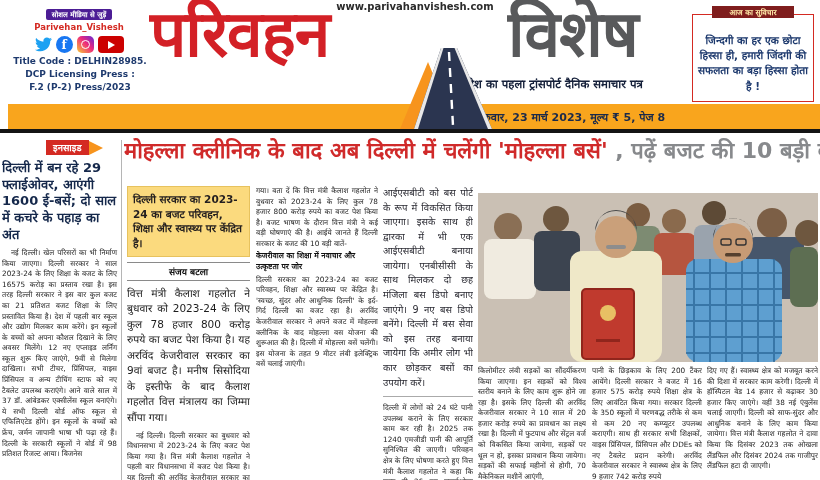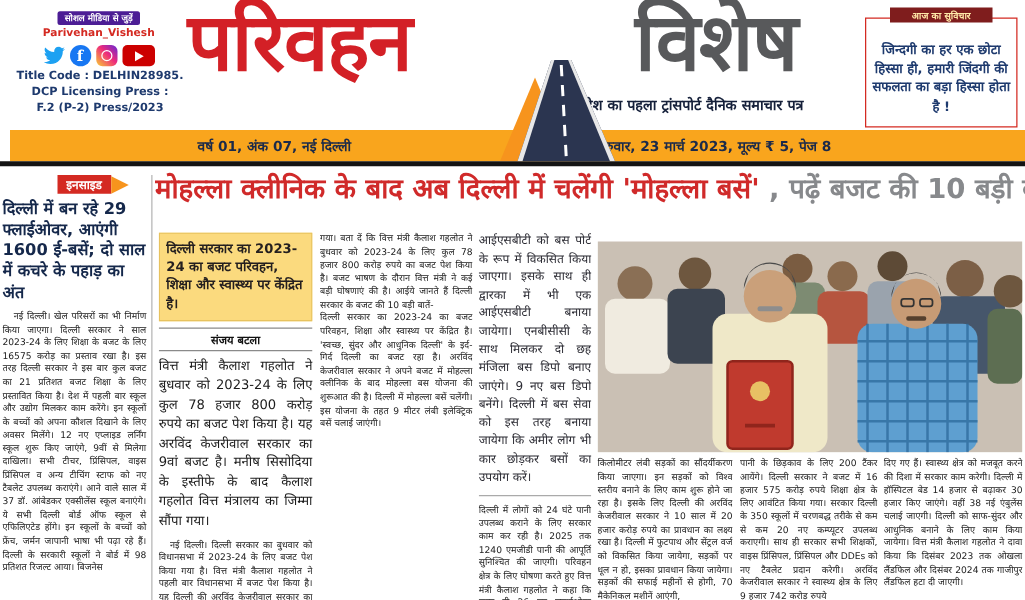--- a/index.html
+++ b/index.html
@@ -83,20 +83,21 @@
   .bcol { position:absolute; top:366px; height:114px; overflow:hidden; }
   .bcol5 { left:478px; width:108px; }
   .bcol6 { left:592px; width:110px; }
   .bcol7 { left:707px; width:111px; }
 </style>
 </head>
 <body>
 
 <div class="page">
 
+  <div class="website">www.parivahanvishesh.com</div>
 
   <div class="social-block">
     <div class="social-tag">सोशल मीडिया से जुड़ें</div>
     <div class="social-handle">Parivehan_Vishesh</div>
     <div class="social-icons">
       <span class="ic">
         <svg width="17" height="15" viewBox="0 0 24 20">
           <path fill="#1DA1F2" d="M24 2.4c-.9.4-1.8.7-2.8.8 1-.6 1.8-1.6 2.2-2.7-1 .6-2 1-3.1 1.2C19.4.6 18.1 0 16.7 0c-2.7 0-4.9 2.2-4.9 4.9 0 .4 0 .8.1 1.1C7.8 5.8 4.1 3.8 1.7.8 1.2 1.6 1 2.4 1 3.3c0 1.7.9 3.2 2.2 4.1-.8 0-1.6-.2-2.2-.6v.1c0 2.4 1.7 4.4 3.9 4.8-.4.1-.8.2-1.3.2-.3 0-.6 0-.9-.1.6 2 2.4 3.4 4.6 3.4-1.7 1.3-3.8 2.1-6.1 2.1H0c2.2 1.4 4.8 2.2 7.5 2.2 9.1 0 14-7.5 14-14v-.6c1-.7 1.8-1.6 2.5-2.5z"></path>
         </svg>
       </span>
@@ -110,21 +111,20 @@
     <div>Title Code : DELHIN28985.</div>
     <div>DCP Licensing Press :</div>
     <div>F.2 (P-2) Press/2023</div>
   </div>
 
   <div class="paper-red">परिवहन</div>
   <div class="paper-gray">विशेष</div>
   <div class="tagline">देश का पहला ट्रांसपोर्ट दैनिक समाचार पत्र</div>
 
   <div class="edition-bar">
-    <span class="edition-left">वर्ष 01, अंक 07, नई दिल्ली</span>
     <span class="edition-right">गुरुवार, 23 मार्च 2023, मूल्य ₹ 5, पेज 8</span>
   </div>
 
   <div class="road-art">
     <svg width="102" height="81" viewBox="0 0 102 81">
       <polygon points="30,14 2,81 58,81" fill="#F7941D"></polygon>
       <polygon points="43,0 59,0 94,81 16,81" fill="#2b3550"></polygon>
       <polygon points="43,0 45.5,0 20,81 16,81" fill="#e8e8e8"></polygon>
       <polygon points="56.5,0 59,0 94,81 90,81" fill="#e8e8e8"></polygon>
       <line x1="51" y1="4" x2="55" y2="78" stroke="#ffffff" stroke-width="2.4" stroke-dasharray="9 7"></line>
@@ -153,20 +153,21 @@
 
   <div class="col col2">
     <div class="hl-box">दिल्ली सरकार का 2023-24 का बजट परिवहन, शिक्षा और स्वास्थ्य पर केंद्रित है।</div>
     <div class="byline">संजय बटला</div>
     <div class="lead">वित्त मंत्री कैलाश गहलोत ने बुधवार को 2023-24 के लिए कुल 78 हजार 800 करोड़ रुपये का बजट पेश किया है। यह अरविंद केजरीवाल सरकार का 9वां बजट है। मनीष सिसोदिया के इस्तीफे के बाद कैलाश गहलोत वित्त मंत्रालय का जिम्मा सौंपा गया।</div>
     <div class="small-body">नई दिल्ली। दिल्ली सरकार का बुधवार को विधानसभा में 2023-24 के लिए बजट पेश किया गया है। वित्त मंत्री कैलाश गहलोत ने पहली बार विधानसभा में बजट पेश किया है। यह दिल्ली की अरविंद केजरीवाल सरकार का 9वां बजट पेश किया। मनीष सिसोदिया के इस्तीफे के बाद कैलाश गहलोत वित्त मंत्रालय का जिम्मा सौंपा</div>
   </div>
 
   <div class="col col3">
     <div class="small-body">गया। बता दें कि वित्त मंत्री कैलाश गहलोत ने बुधवार को 2023-24 के लिए कुल 78 हजार 800 करोड़ रुपये का बजट पेश किया है। बजट भाषण के दौरान वित्त मंत्री ने कई बड़ी घोषणाएं की है। आईये जानते हैं दिल्ली सरकार के बजट की 10 बड़ी बातें-</div>
+    <div class="subhead">केजरीवाल का शिक्षा में नवाचार और उत्कृष्टता पर जोर</div>
     <div class="small-body">दिल्ली सरकार का 2023-24 का बजट परिवहन, शिक्षा और स्वास्थ्य पर केंद्रित है। 'स्वच्छ, सुंदर और आधुनिक दिल्ली' के इर्द-गिर्द दिल्ली का बजट रहा है। अरविंद केजरीवाल सरकार ने अपने बजट में मोहल्ला क्लीनिक के बाद मोहल्ला बस योजना की शुरूआत की है। दिल्ली में मोहल्ला बसें चलेंगी। इस योजना के तहत 9 मीटर लंबी इलेक्ट्रिक बसें चलाई जाएंगी।</div>
   </div>
 
   <div class="col col4">
     <div class="pull-quote">आईएसबीटी को बस पोर्ट के रूप में विकसित किया जाएगा। इसके साथ ही द्वारका में भी एक आईएसबीटी बनाया जायेगा। एनबीसीसी के साथ मिलकर दो छह मंजिला बस डिपो बनाए जाएंगे। 9 नए बस डिपो बनेंगे। दिल्ली में बस सेवा को इस तरह बनाया जायेगा कि अमीर लोग भी कार छोड़कर बसों का उपयोग करें।</div>
     <hr class="pq-rule">
     <div class="small-body">दिल्ली में लोगों को 24 घंटे पानी उपलब्ध कराने के लिए सरकार काम कर रही है। 2025 तक 1240 एमजीडी पानी की आपूर्ति सुनिश्चित की जाएगी। परिवहन क्षेत्र के लिए घोषणा करते हुए वित्त मंत्री कैलाश गहलोत ने कहा कि जल्द ही 26 नए फ्लाईओवर बनाए जाएंगे। 26 परियोजनाओं में से 10 निर्माण के चरण में हैं, जबकि 11 की योजनाओं को मंजूरी के लिए भेज दिया गया है। पीडब्ल्यूडी की 1400</div>
   </div>
 
   <div class="photo">

